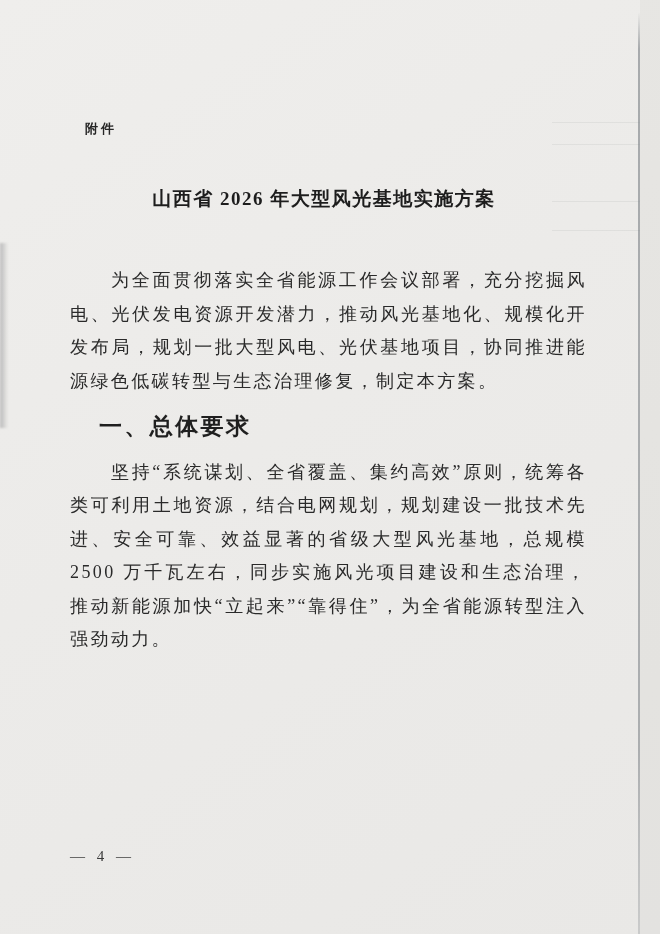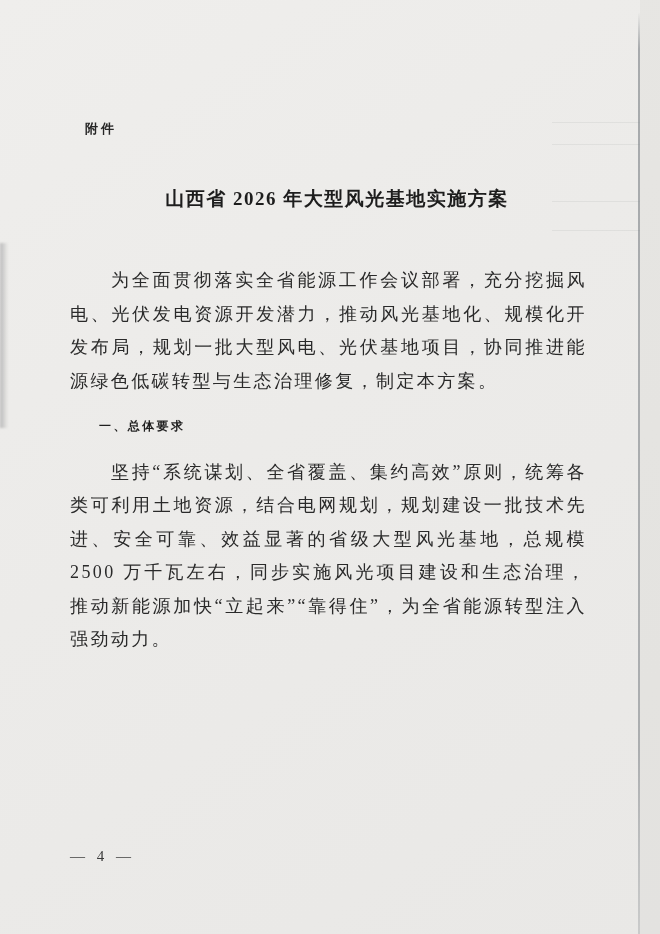--- a/index.html
+++ b/index.html
@@ -78,41 +78,40 @@
     left: 0;
     top: 186px;
     width: 648px;
     margin: 0;
     text-align: center;
     font-size: 19px;
     font-weight: 700;
     letter-spacing: 1.5px;
     color: #1d1d1d;
     font-family: "Liberation Serif", "DejaVu Serif", serif;
-    padding-left: 13px;
   }
   .body-block {
     position: absolute;
     left: 58px;
     top: 252px;
     width: 541px;
     font-size: 18px;
     line-height: 33.5px;
     letter-spacing: 2.4px;
     text-align: justify;
     color: #2a2a2a;
   }
   .body-block p {
     margin: 12px;
     text-indent: 41px;
   }
   .section-heading {
     margin: 0;
     text-indent: 41px;
-    font-size: 12px;
+    font-size: 23px;
     font-weight: 700;
     letter-spacing: 2.4px;
     color: #1f1f1f;
     font-family: "Liberation Sans", "DejaVu Sans", sans-serif;
   }
   .page-number {
     position: absolute;
     left: 70px;
     top: 848px;
     font-size: 15px;

